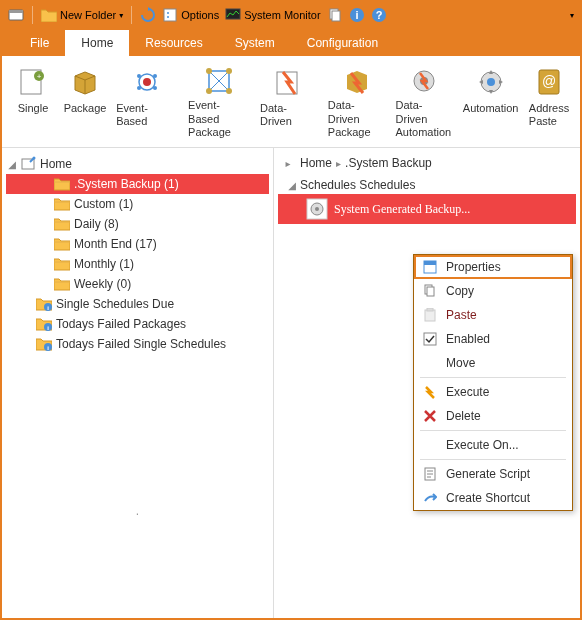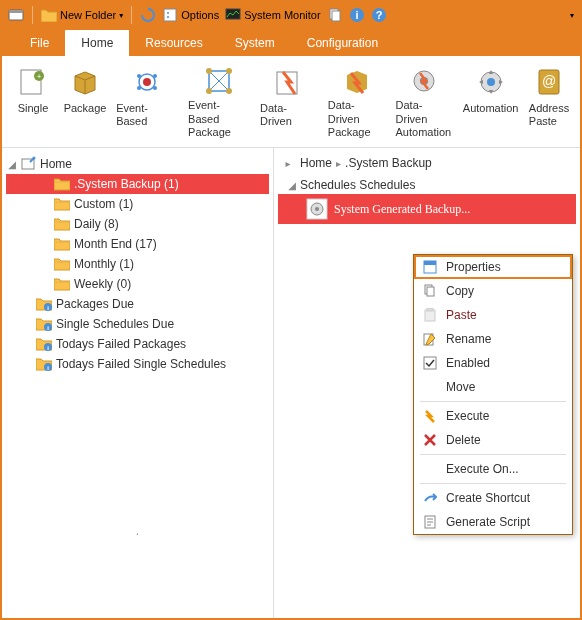--- a/index.html
+++ b/index.html
@@ -303,31 +303,20 @@
           </div>
           <div class="tree-row">
             <span class="tree-indent" style="width:48px;"></span>
             <span class="tree-icon">
               <svg class="folder-svg" viewBox="0 0 16 14">
                 <path d="M0 2 L5 2 L7 4 L16 4 L16 13 L0 13 Z" fill="#f9c14b" stroke="#d69a2b"></path>
                 <path d="M0 5 L16 5" stroke="#e6b04a"></path>
               </svg>
             </span>
             <span>Weekly (0)</span>
-          </div>
-          <div class="tree-row">
-            <span class="tree-indent" style="width:30px;"></span>
-            <span class="tree-icon">
-              <svg class="folder-svg" viewBox="0 0 16 14">
-                <path d="M0 2 L5 2 L7 4 L16 4 L16 13 L0 13 Z" fill="#f9c14b" stroke="#d69a2b"></path>
-                <circle cx="12" cy="10" r="4" fill="#4a90d9"></circle>
-                <text x="12" y="13" text-anchor="middle" fill="#fff" font-size="6" font-weight="bold">i</text>
-              </svg>
-            </span>
-            <span>Packages Due</span>
           </div>
           <div class="tree-row">
             <span class="tree-indent" style="width:30px;"></span>
             <span class="tree-icon">
               <svg class="folder-svg" viewBox="0 0 16 14">
                 <path d="M0 2 L5 2 L7 4 L16 4 L16 13 L0 13 Z" fill="#f9c14b" stroke="#d69a2b"></path>
                 <circle cx="12" cy="10" r="4" fill="#4a90d9"></circle>
                 <text x="12" y="13" text-anchor="middle" fill="#fff" font-size="6" font-weight="bold">i</text>
               </svg>
             </span>
@@ -412,29 +401,20 @@
         <svg width="14" height="14" viewBox="0 0 14 14">
             <rect x="2" y="2" width="10" height="11" fill="#eee" stroke="#ccc"></rect>
             <rect x="4" y="0" width="6" height="3" fill="#ddd" stroke="#ccc"></rect>
           </svg>
       </span>
       <span>Paste</span>
     </div>
     <div class="ctx-item">
       <span class="ctx-icon">
         <svg width="14" height="14" viewBox="0 0 14 14">
-            <rect x="1" y="2" width="9" height="11" fill="#fff" stroke="#888"></rect>
-            <path d="M8 2 L12 6 L6 12 L3 13 L4 10 Z" fill="#f9c14b" stroke="#b8860b"></path>
-          </svg>
-      </span>
-      <span>Rename</span>
-    </div>
-    <div class="ctx-item">
-      <span class="ctx-icon">
-        <svg width="14" height="14" viewBox="0 0 14 14">
             <rect x="1" y="1" width="12" height="12" fill="#fff" stroke="#888"></rect>
             <path d="M3 7 L6 10 L11 4" fill="none" stroke="#333" stroke-width="1.5"></path>
           </svg>
       </span>
       <span>Enabled</span>
     </div>
     <div class="ctx-item">
       <span class="ctx-icon"></span>
       <span>Move</span>
     </div>
@@ -454,34 +434,34 @@
           </svg>
       </span>
       <span>Delete</span>
     </div>
     <div class="ctx-sep"></div>
     <div class="ctx-item">
       <span class="ctx-icon"></span>
       <span>Execute On...</span>
     </div>
     <div class="ctx-sep"></div>
-    <div class="ctx-item">
-      <span class="ctx-icon">
-        <svg width="14" height="14" viewBox="0 0 14 14">
-            <path d="M2 10 Q6 4 12 6" fill="none" stroke="#4a90d9" stroke-width="2"></path>
-            <path d="M10 3 L13 6 L10 9" fill="none" stroke="#4a90d9" stroke-width="2"></path>
-          </svg>
-      </span>
-      <span>Create Shortcut</span>
-    </div>
     <div class="ctx-item">
       <span class="ctx-icon">
         <svg width="14" height="14" viewBox="0 0 14 14">
             <rect x="2" y="1" width="10" height="12" fill="#fff" stroke="#888"></rect>
             <line x1="4" y1="4" x2="10" y2="4" stroke="#888"></line>
             <line x1="4" y1="7" x2="10" y2="7" stroke="#888"></line>
             <line x1="4" y1="10" x2="8" y2="10" stroke="#888"></line>
           </svg>
       </span>
       <span>Generate Script</span>
     </div>
+    <div class="ctx-item">
+      <span class="ctx-icon">
+        <svg width="14" height="14" viewBox="0 0 14 14">
+            <path d="M2 10 Q6 4 12 6" fill="none" stroke="#4a90d9" stroke-width="2"></path>
+            <path d="M10 3 L13 6 L10 9" fill="none" stroke="#4a90d9" stroke-width="2"></path>
+          </svg>
+      </span>
+      <span>Create Shortcut</span>
+    </div>
   </div>
 </div>
 
 </body></html>

